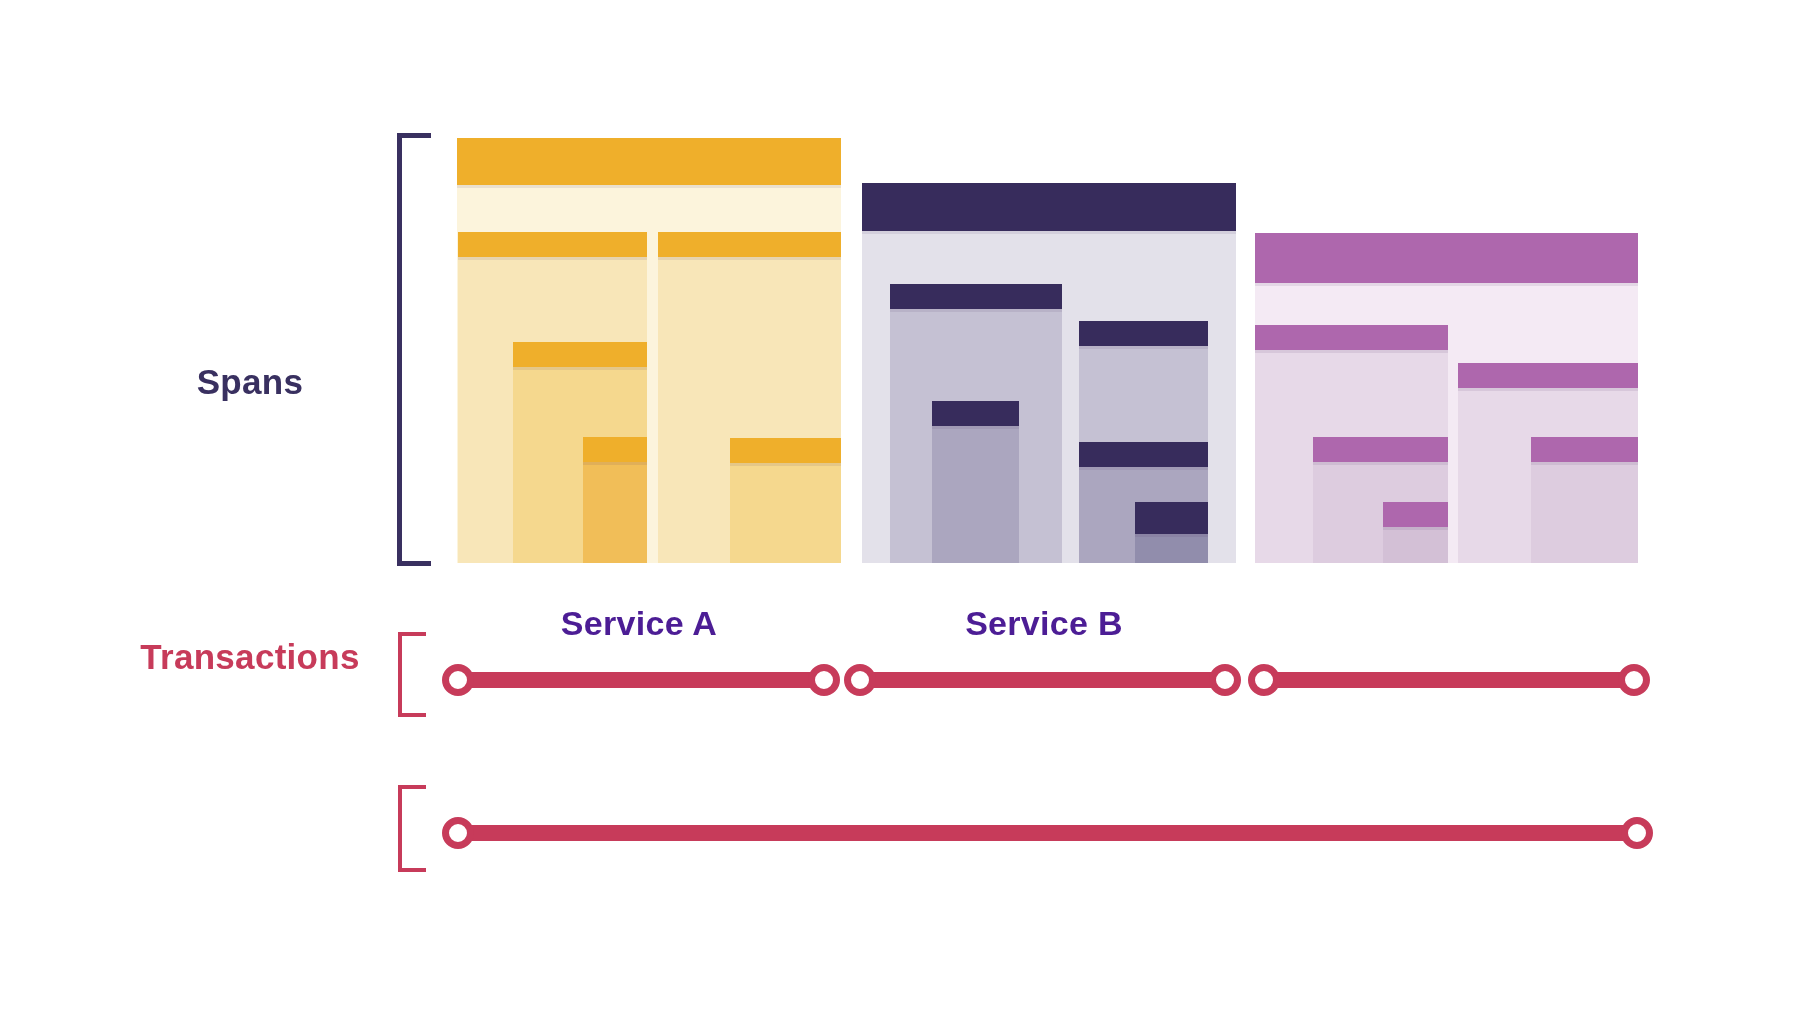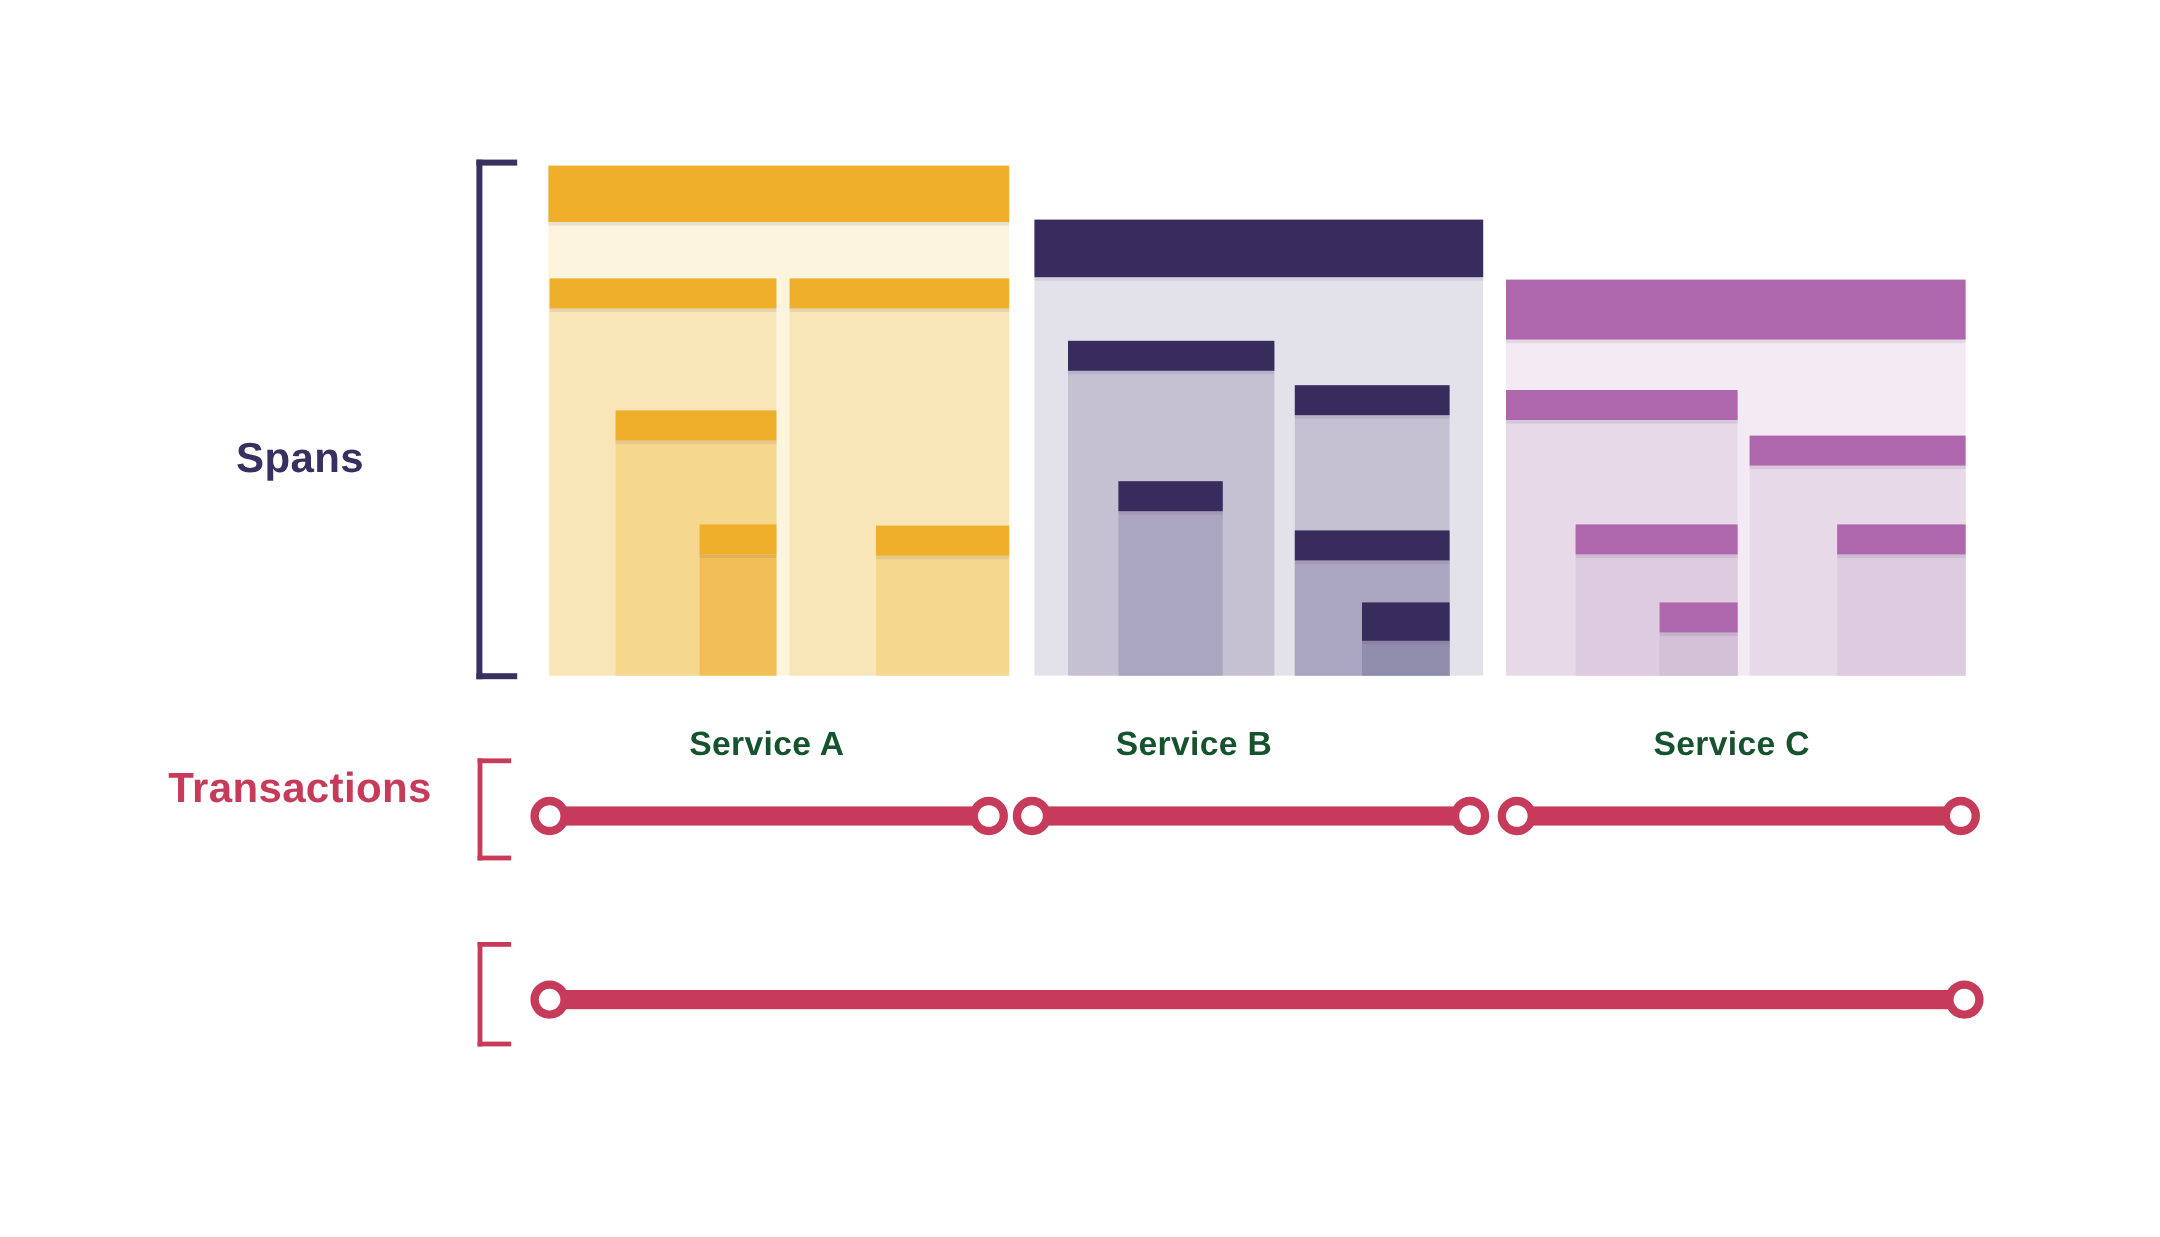--- a/index.html
+++ b/index.html
@@ -25,21 +25,21 @@
   }
   .bracket.red2{
     left:398px;top:785px;width:28px;height:87px;
     border-left:4px solid #C73B5A;border-top:4px solid #C73B5A;border-bottom:4px solid #C73B5A;
   }
   .block{position:absolute;}
   .span-bar{position:absolute;box-shadow:0 3px 0 rgba(80,50,100,0.10);}
   .span-body{position:absolute;}
   .service-label{
     position:absolute;top:604px;width:260px;text-align:center;
-    font-weight:700;font-size:28px;color:#14532d;letter-spacing:.3px;
+    font-weight:700;font-size:34px;color:#4c1d95;letter-spacing:.3px;
   }
   .tl-line{position:absolute;background:#C73B5A;}
   .tl-circle{
     position:absolute;width:18px;height:18px;border:7px solid #C73B5A;
     border-radius:50%;background:#ffffff;
   }
 </style>
 </head>
 <body>
 
@@ -87,22 +87,21 @@
         <div class="span-body" style="left: 58px; top: 229px; width: 135px; height: 101px; background: rgb(221, 204, 223);"></div>
         <div class="span-bar" style="left: 58px; top: 204px; width: 135px; height: 25px; background: rgb(174, 103, 173);"></div>
         <div class="span-body" style="left: 276px; top: 229px; width: 107px; height: 101px; background: rgb(221, 204, 223);"></div>
         <div class="span-bar" style="left: 276px; top: 204px; width: 107px; height: 25px; background: rgb(174, 103, 173);"></div>
         <div class="span-body" style="left: 128px; top: 294px; width: 65px; height: 36px; background: rgb(211, 192, 214);"></div>
         <div class="span-bar" style="left: 128px; top: 269px; width: 65px; height: 25px; background: rgb(174, 103, 173);"></div>
       </div>
     </div>
 
   <div class="service-label" style="left:509px">Service A</div>
-  <div class="service-label" style="left:865px">Service B</div>
-  <div class="service-label" style="left:1313px">Service C</div>
+  <div class="service-label" style="left:914px">Service B</div>
 
   <div class="side-label red" style="top:657px">Transactions</div>
   <div class="bracket red1"></div>
 
   <div id="lines">
       <div>
         <div class="tl-line" style="left: 471px; top: 672px; width: 340px; height: 16px;"></div>
         <div class="tl-circle" style="left: 442px; top: 664px;"></div>
         <div class="tl-circle" style="left: 808px; top: 664px;"></div>
       </div>

